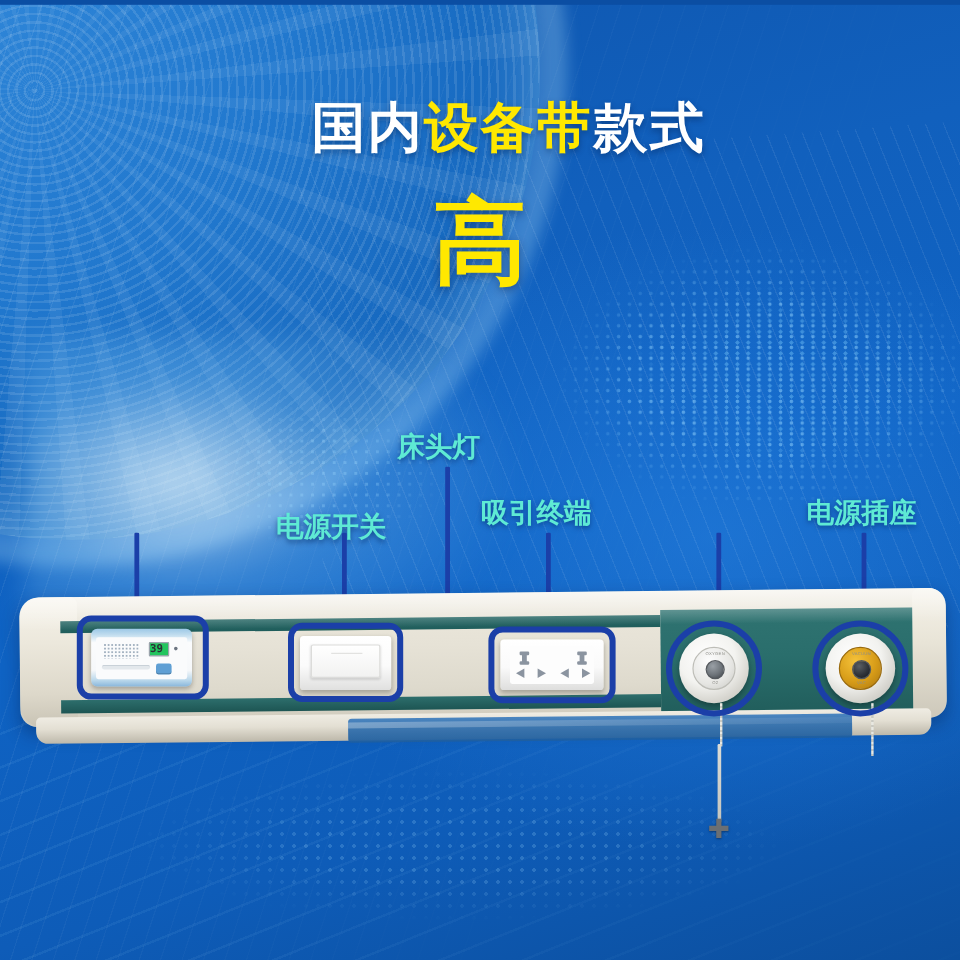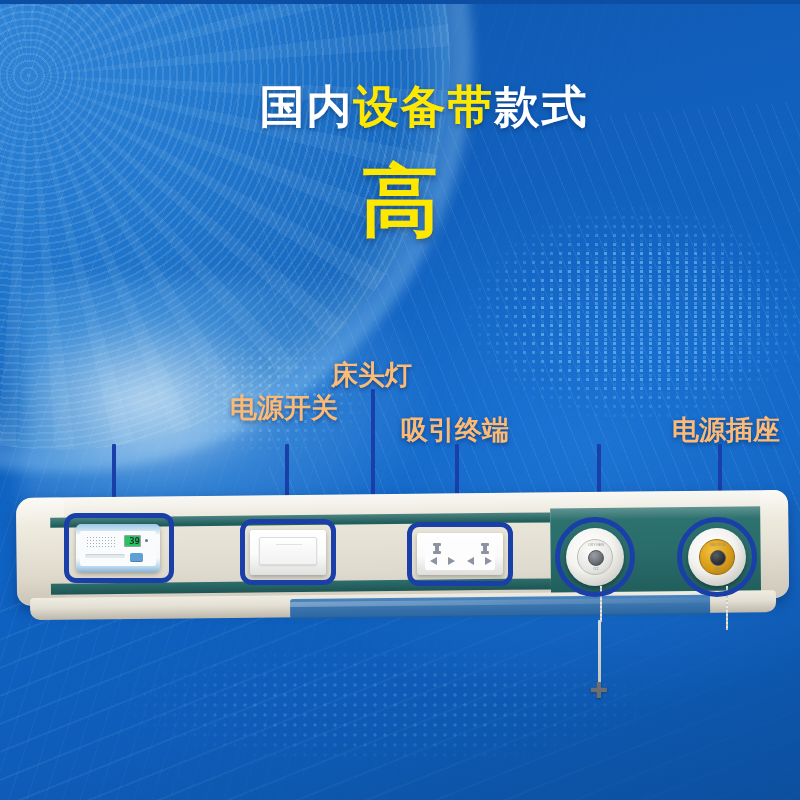--- a/index.html
+++ b/index.html
@@ -137,21 +137,21 @@
     text-shadow: 0 2px 5px rgba(0,30,80,.45);
   }
   .hl-big {
     font-size: 78px; font-weight: bold; color: #ffe800; line-height: .92;
     text-shadow: 0 3px 7px rgba(0,25,70,.45);
   }
 
   
   .label {
     position: absolute;
-    font-size: 27px; font-weight: bold; color: #fdba74;
+    font-size: 23px; font-weight: bold; color: #5eead4;
     white-space: nowrap; letter-spacing: 0px;
     text-shadow: 0 2px 4px rgba(0,35,90,.55);
   }
 
   
   .leader {
     position: absolute;
     width: 4px;
     background: #1b3fa8;
     border-radius: 1px;
@@ -233,21 +233,21 @@
   .ic-face { position:absolute; left:4px; top:7px; right:4px; bottom:6px; background:#fafbfc; border-radius:2px; }
   .ic-grille {
     position:absolute; left:6px; top:5px; width:30px; height:13px;
     background-image: radial-gradient(circle, #93a4b5 .8px, transparent .9px);
     background-size: 3px 3px;
     opacity:.85;
   }
   .ic-disp {
     position:absolute; left:44px; top:4px; width:17px; height:12px;
     background:#22c55e; border:1px solid #9aa3ab; border-radius:1px;
-    color:#2a2f34; font-size:9px; font-weight:bold; line-height:11px; text-align:right;
+    color:#2a2f34; font-size:9px; font-weight:bold; line-height:11px; text-align:left;
     font-family:"DejaVu Sans Mono", monospace;
   }
   .ic-led { position:absolute; left:65px; top:8px; width:3px; height:3px; background:#6b7480; border-radius:50%; }
   .ic-slot { position:absolute; left:5px; top:23px; width:40px; height:4px; background:#e3e8ec; border-radius:2px; border-top:1px solid #c9d1d8;}
   .ic-btn { position:absolute; left:50px; top:22px; width:13px; height:9px; background:#5f9fd4; border-radius:2px; box-shadow: inset 0 -1px 0 rgba(0,0,0,.2);}
 
   
   .switch {
     left: 250px; top: 530px; width: 76px; height: 45px;
     border-radius: 3px;
@@ -361,21 +361,21 @@
   <div class="beam-low"></div>
   <div class="top-edge"></div>
 
   <div class="headline">
     <div class="hl-line1"><span class="hl-w">国内</span><span class="hl-y">设备带</span><span class="hl-w">款式</span></div>
     <div class="hl-line2row">
       <span class="hl-big">高</span>
     </div>
   </div>
 
-  <div class="label" style="left:230px;top:390px;">电源开关</div>
+  <div class="label" style="left:230px;top:424px;">电源开关</div>
   <div class="label" style="left:331px;top:357px;">床头灯</div>
   <div class="label" style="left:401px;top:412px;">吸引终端</div>
   <div class="label" style="left:672px;top:412px;">电源插座</div>
 
   <div class="leader" style="left:112px; top:444px; height:78px;"></div>
   <div class="leader" style="left:285px; top:444px; height:84px;"></div>
   <div class="leader" style="left:371px; top:389px; height:224px;"></div>
   <div class="leader" style="left:455px; top:444px; height:87px;"></div>
   <div class="leader" style="left:597px; top:444px; height:84px;"></div>
   <div class="leader" style="left:718px; top:444px; height:84px;"></div>

